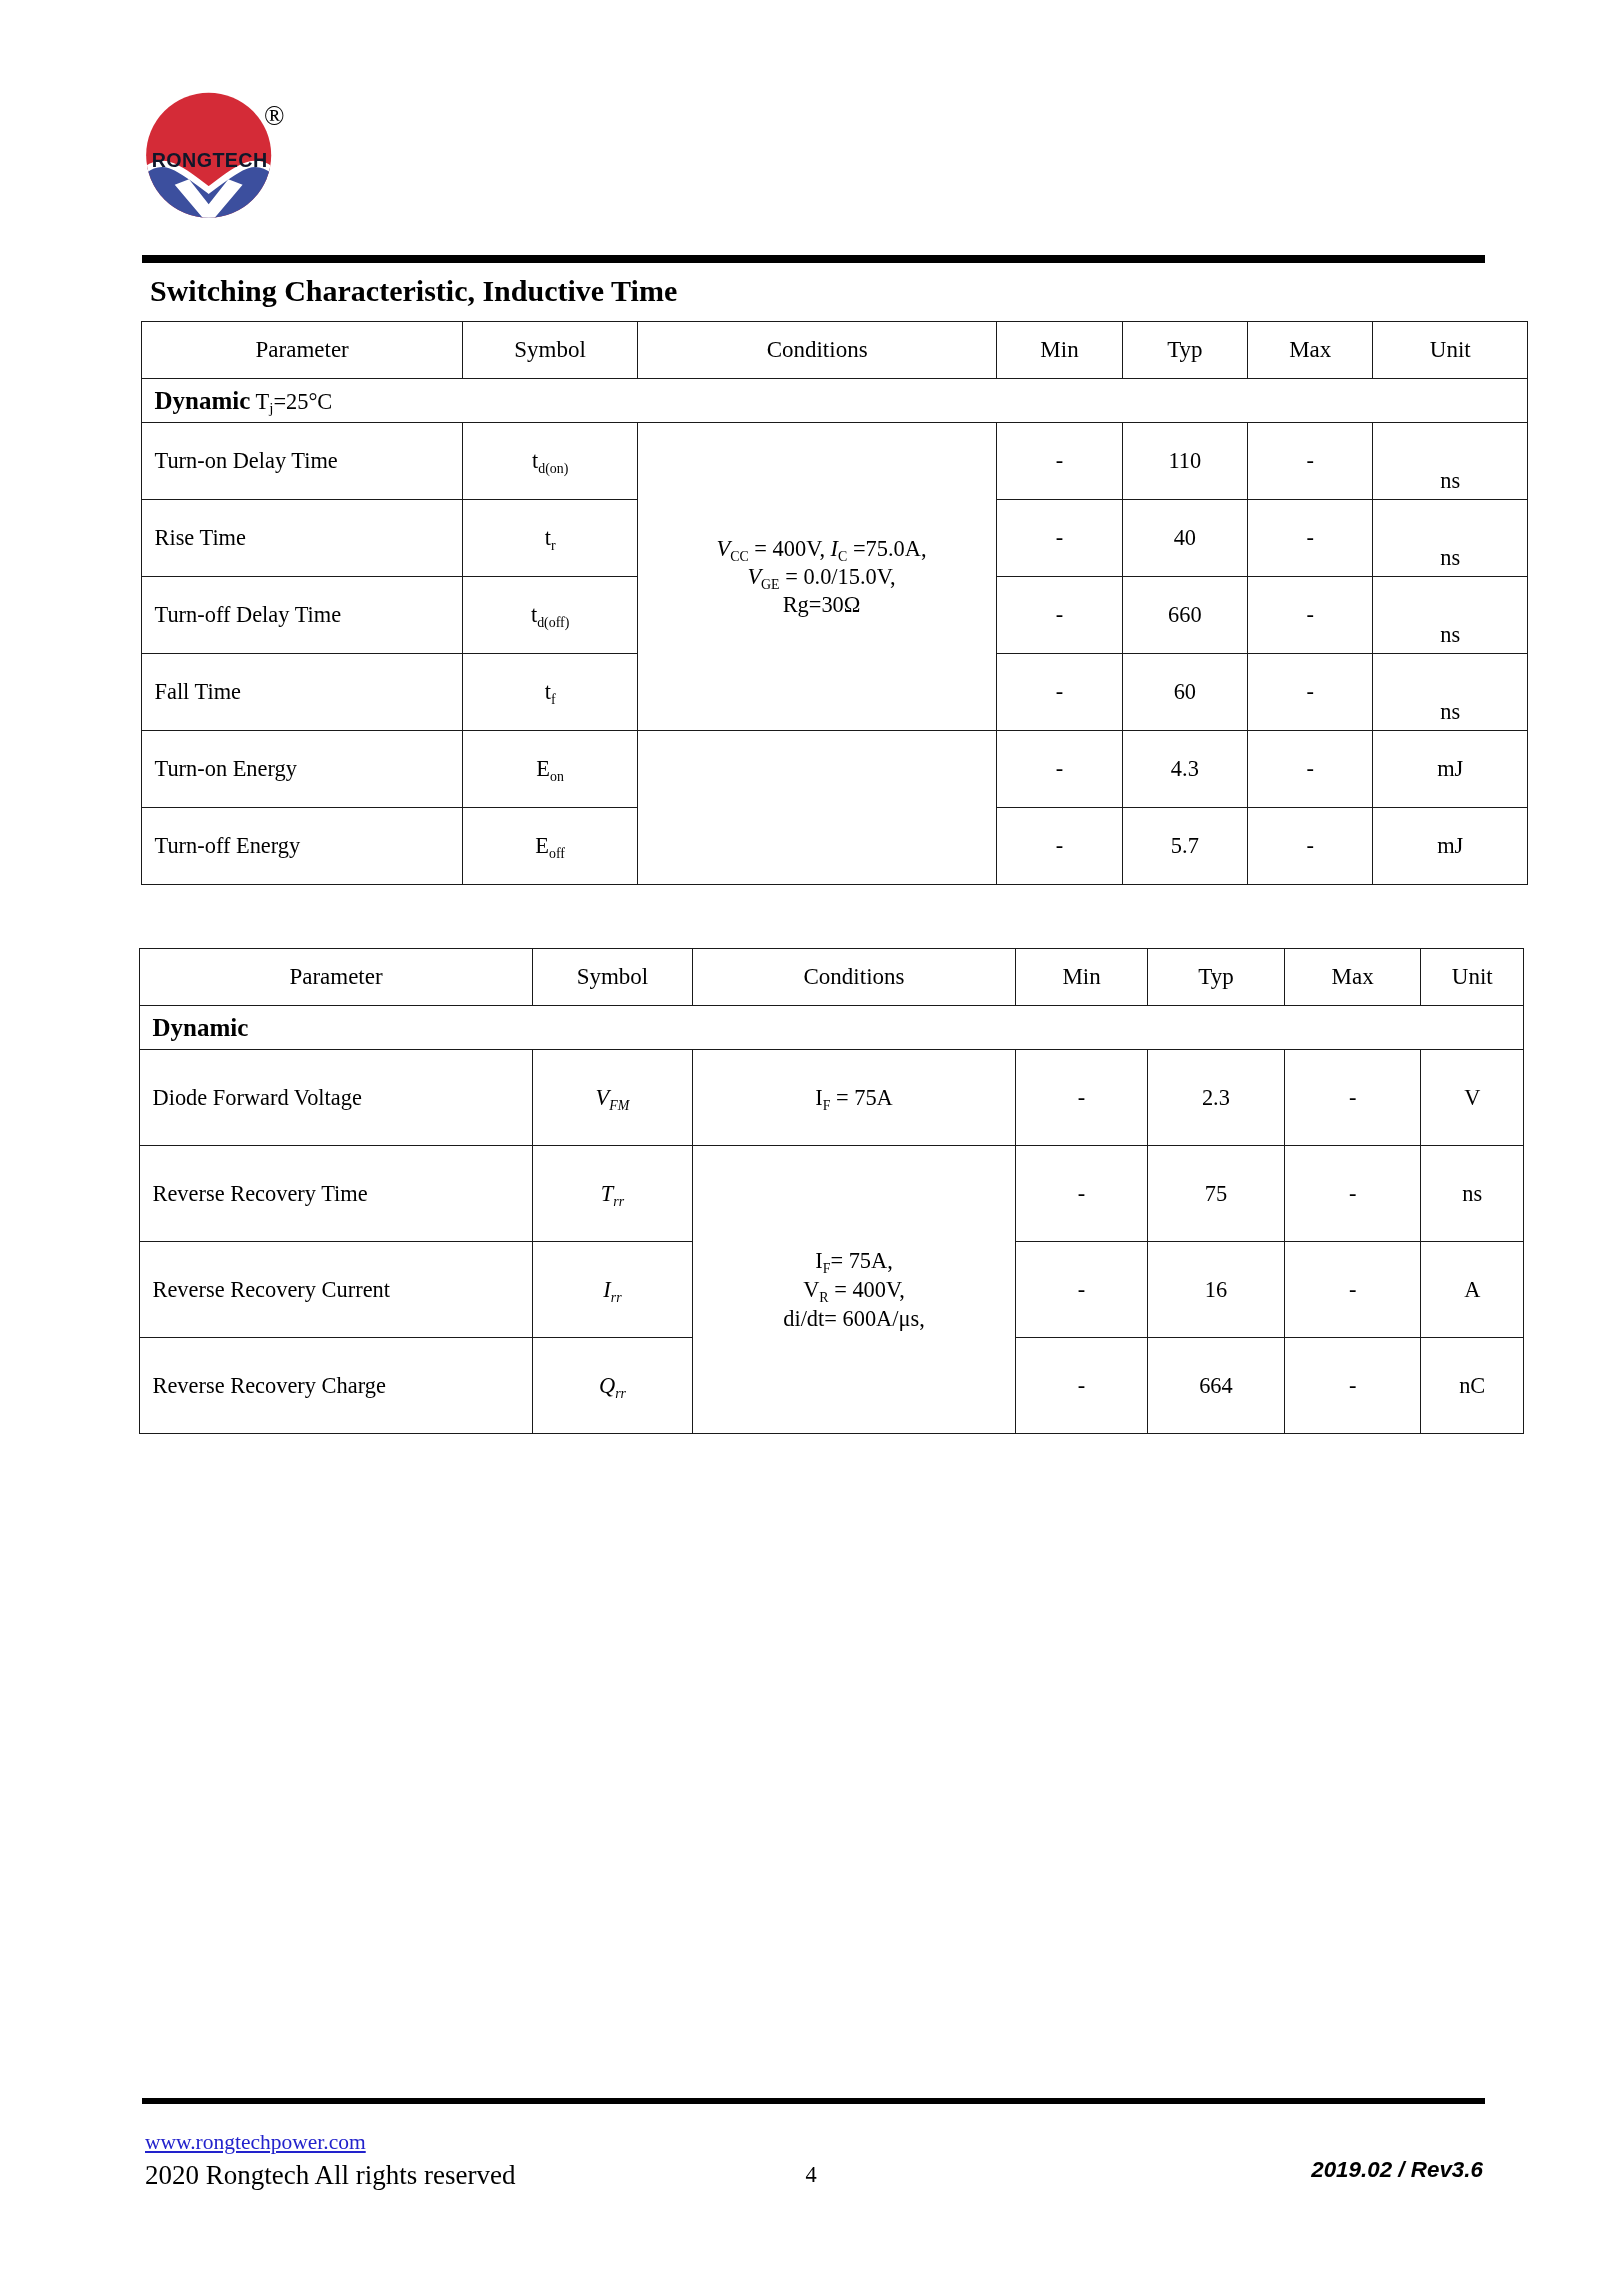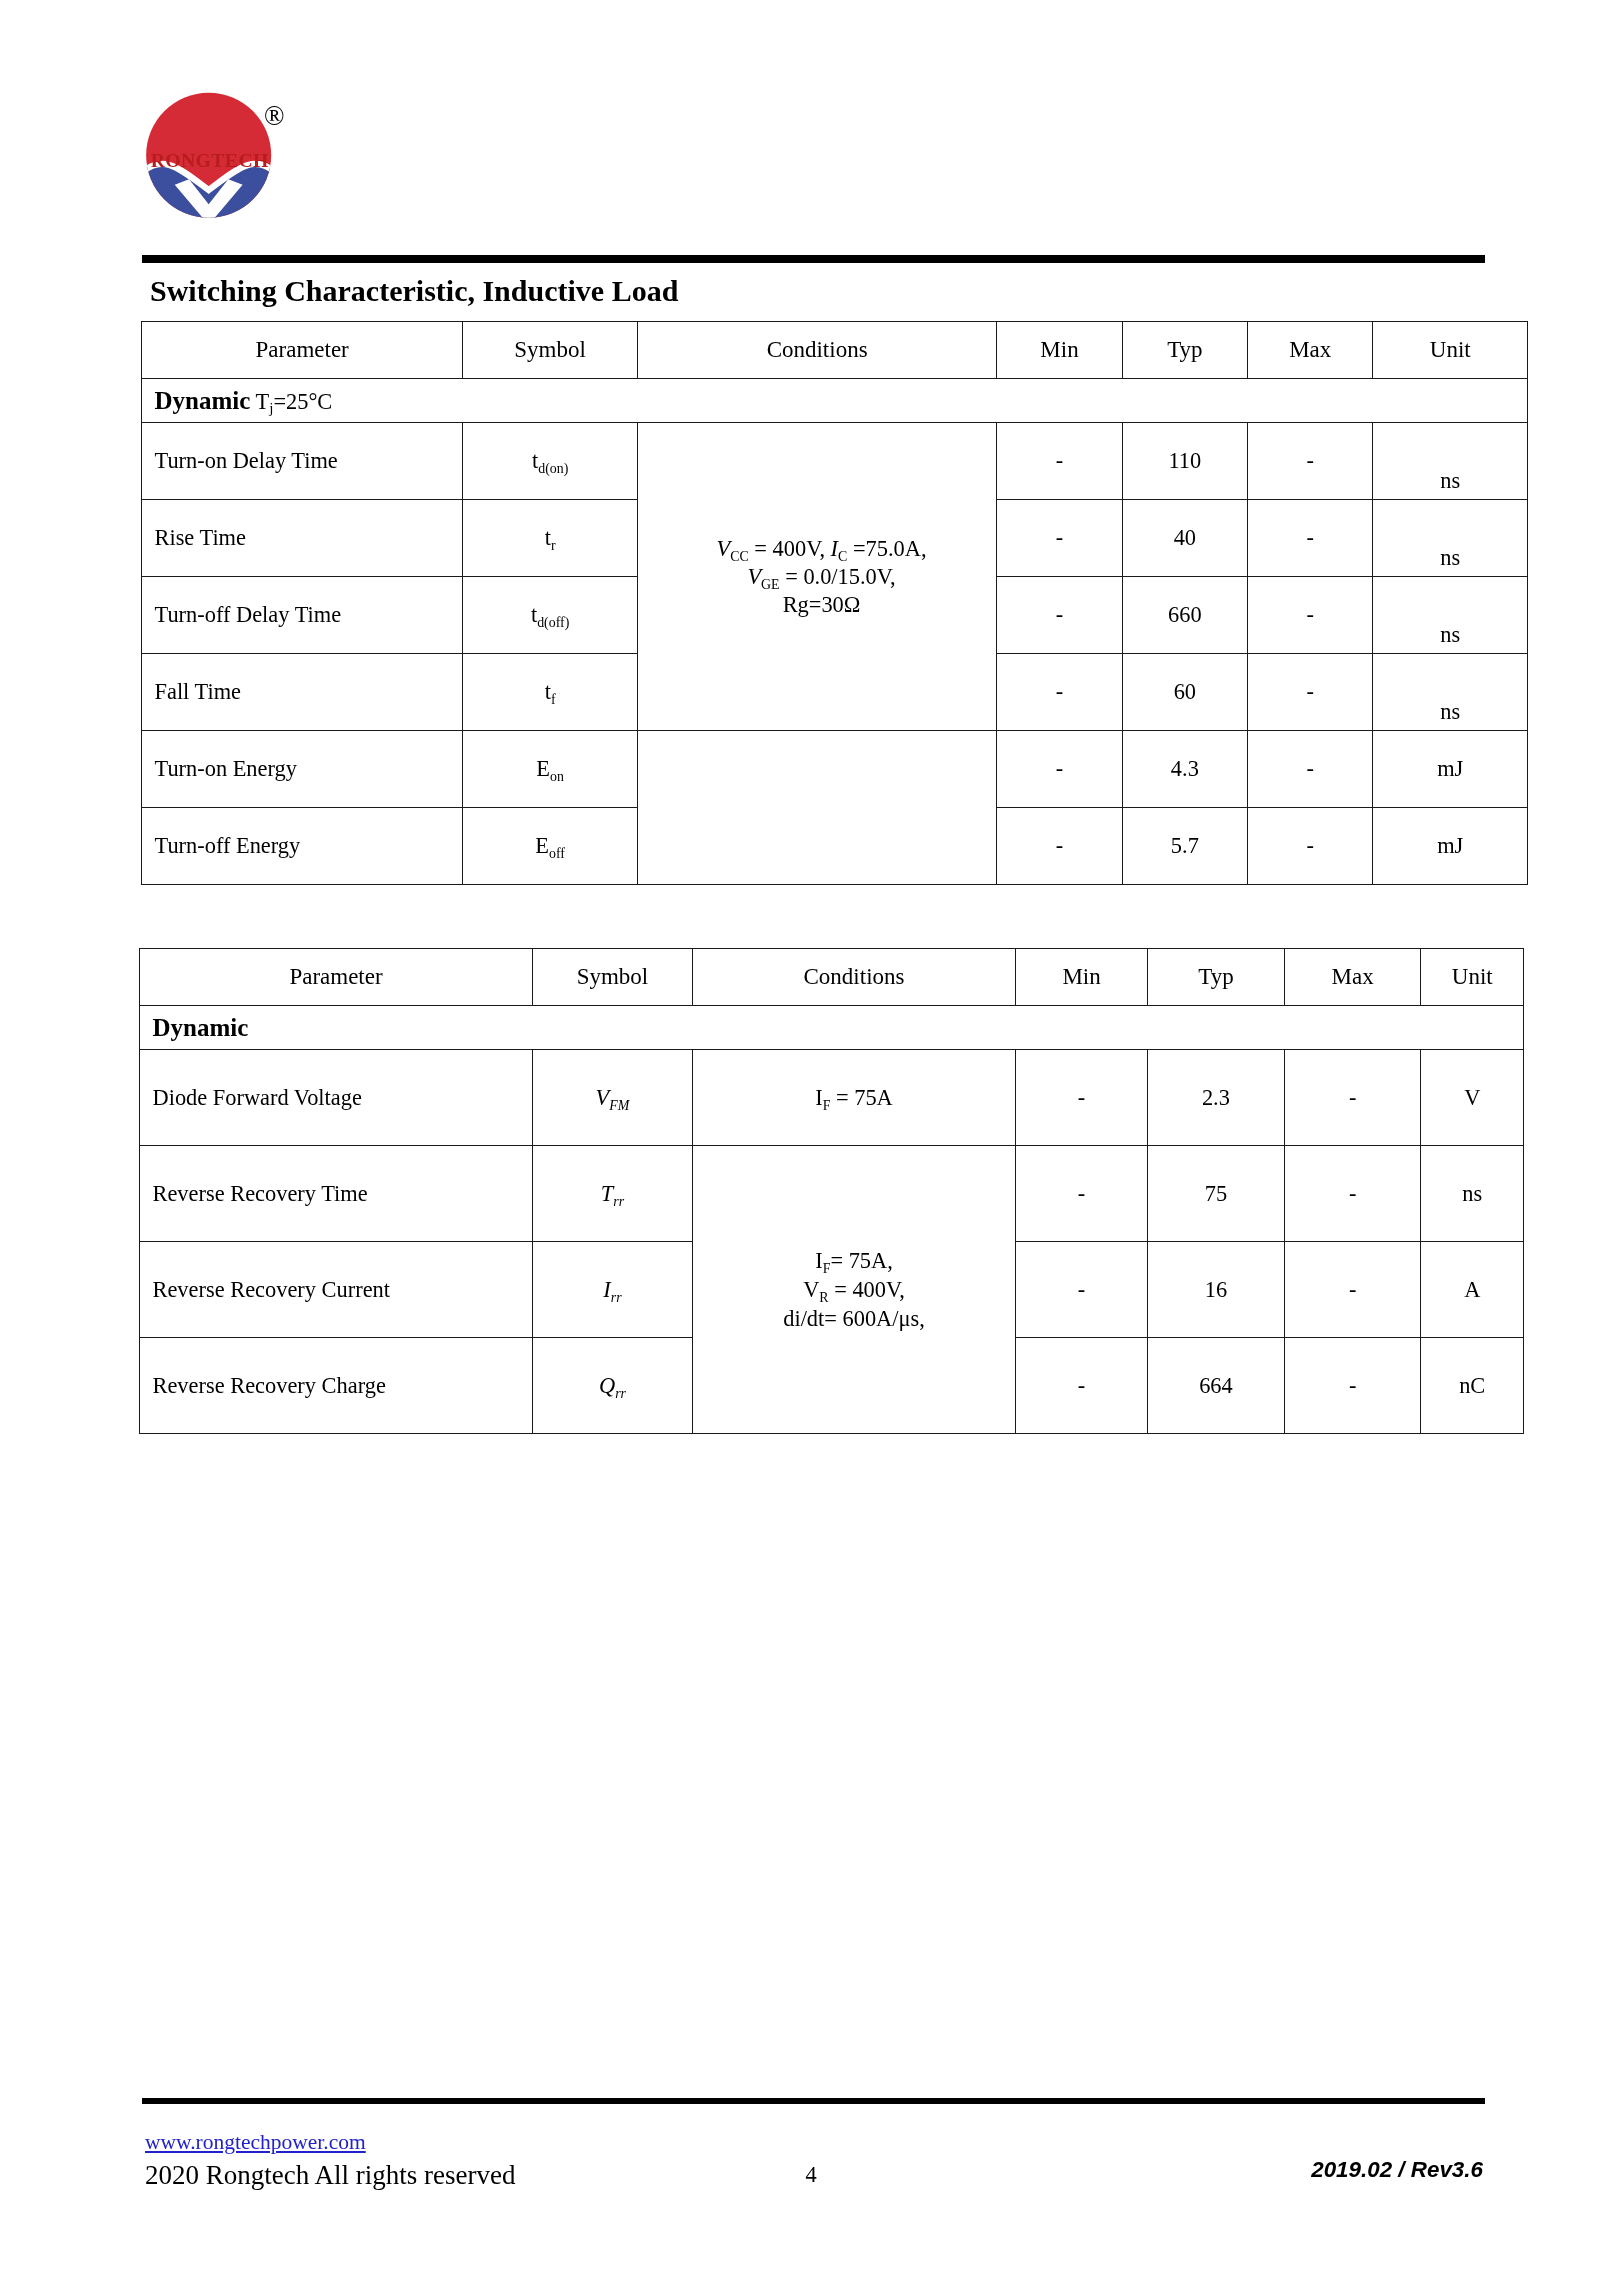--- a/index.html
+++ b/index.html
@@ -193,32 +193,32 @@
         <g clip-path="url(#circleClip)">
           <rect x="0" y="0" width="178" height="165" fill="#d42b37"></rect>
           <path d="M 2,106 C 26,82 46,100 78,124 C 110,100 130,82 154,106 L 154,162 L 2,162 Z" fill="#3c4f9e"></path>
           <path d="M 2,106 C 26,82 46,100 78,124 C 110,100 130,82 154,106" fill="none" stroke="#ffffff" stroke-width="7"></path>
           <path d="M 40,118 L 78,163 L 116,118 L 100,112 L 78,140 L 56,112 Z" fill="#ffffff"></path>
         </g>
         <circle cx="78" cy="85" r="70" fill="none" stroke="#ffffff" stroke-width="0"></circle>
       </svg>
       <div style="position:absolute;left:0;top:0;width:159px;height:148px;">
         <div style="position:absolute;left:10.7px;top:70px;width:120px;text-align:center;
-                    font-family:Liberation Serif, serif;font-weight:bold;
-                    font-size:19.7px;color:#b91c1c;letter-spacing:0.4px;">RONGTECH</div>
+                    font-family:Liberation Sans, sans-serif;font-weight:bold;
+                    font-size:19.7px;color:#0f172a;letter-spacing:0.4px;">RONGTECH</div>
         <div style="position:absolute;left:125px;top:21.5px;font-size:27px;font-family:'Liberation Serif',serif;">®</div>
       </div>
     </div>
 
   </div>
 
   <div class="rule-top"></div>
 
   <div class="section-heading" id="heading-switching">
-    <span>Switching Characteristic, Inductive Load</span>
+    <span>Switching Characteristic, Inductive Time</span>
   </div>
 
   <table class="dt" id="table-switching">
     <colgroup>
       <col style="width:287px">
         <col style="width:156px">
         <col style="width:321px">
       <col style="width:112px">
         <col style="width:112px">
         <col style="width:112px">

